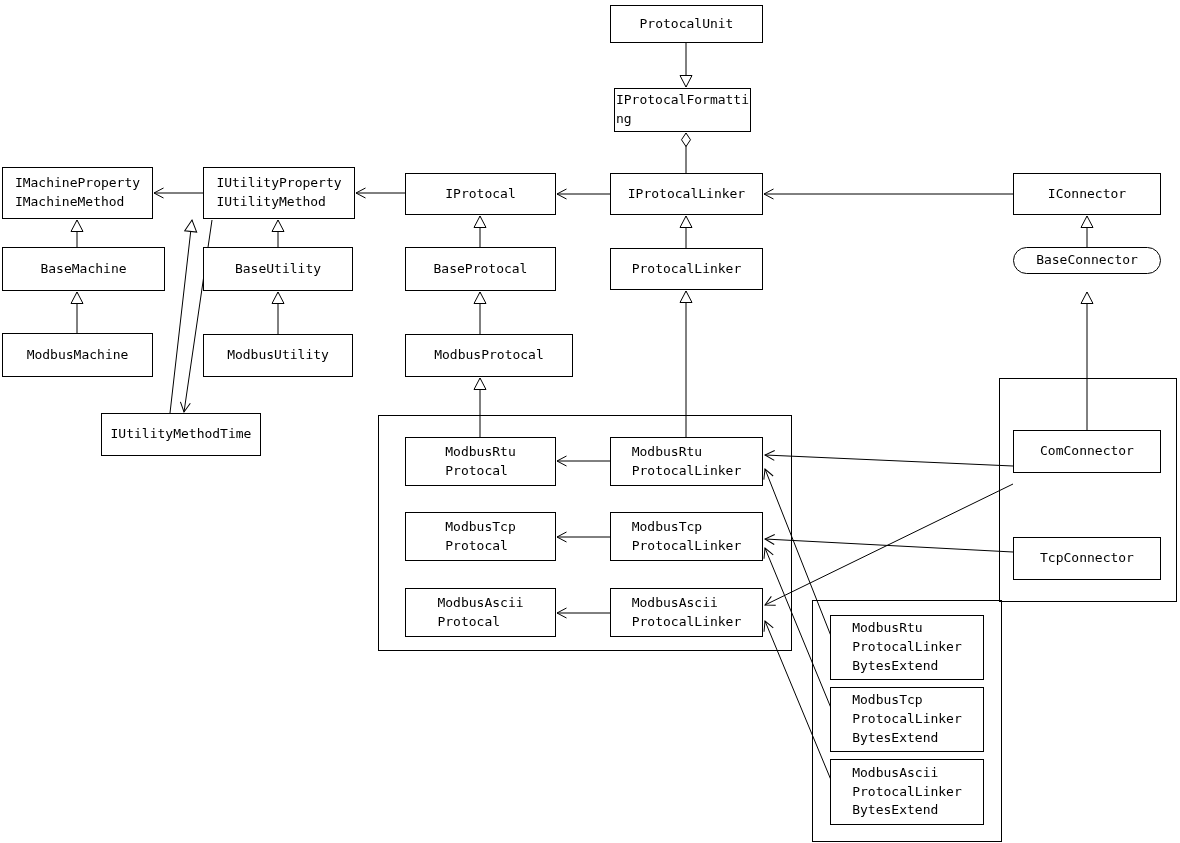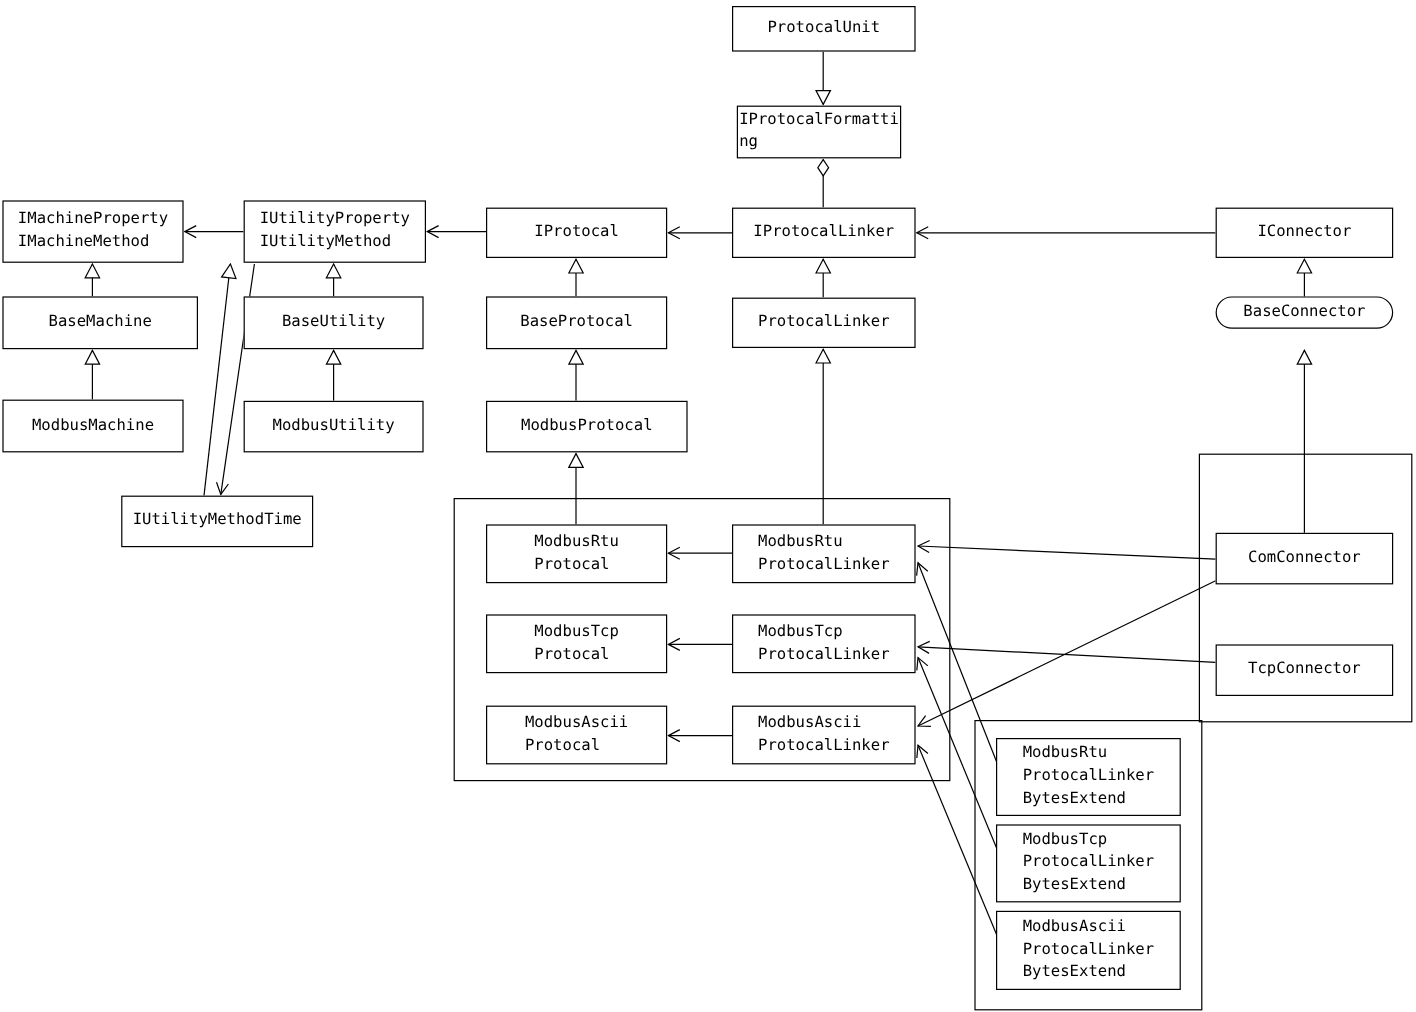--- a/index.html
+++ b/index.html
@@ -123,21 +123,21 @@
   <div class="node" style="left:610px;  top:437px; width:153px; height:49px;">ModbusRtu
 ProtocalLinker</div>
   <div class="node" style="left:405px;  top:512px; width:151px; height:49px;">ModbusTcp
 Protocal</div>
   <div class="node" style="left:610px;  top:512px; width:153px; height:49px;">ModbusTcp
 ProtocalLinker</div>
   <div class="node" style="left:405px;  top:588px; width:151px; height:49px;">ModbusAscii
 Protocal</div>
   <div class="node" style="left:610px;  top:588px; width:153px; height:49px;">ModbusAscii
 ProtocalLinker</div>
-  <div class="node" style="left:1013px; top:444px; width:148px; height:43px;">ComConnector</div>
+  <div class="node" style="left:1013px; top:430px; width:148px; height:43px;">ComConnector</div>
   <div class="node" style="left:1013px; top:537px; width:148px; height:43px;">TcpConnector</div>
   <div class="node" style="left:830px;  top:615px; width:154px; height:65px;">ModbusRtu
 ProtocalLinker
 BytesExtend</div>
   <div class="node" style="left:830px;  top:687px; width:154px; height:65px;">ModbusTcp
 ProtocalLinker
 BytesExtend</div>
   <div class="node" style="left:830px;  top:759px; width:154px; height:66px;">ModbusAscii
 ProtocalLinker
 BytesExtend</div>

